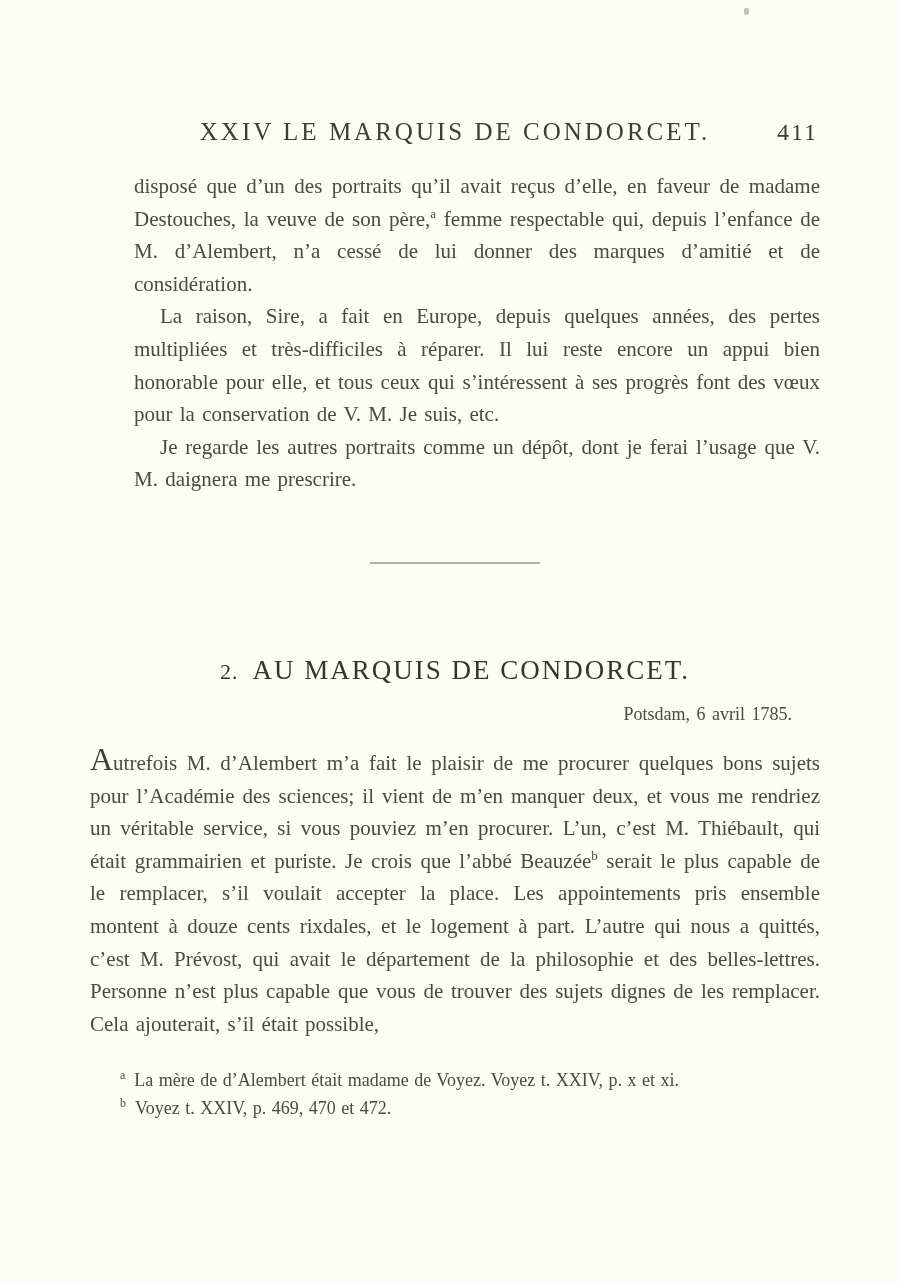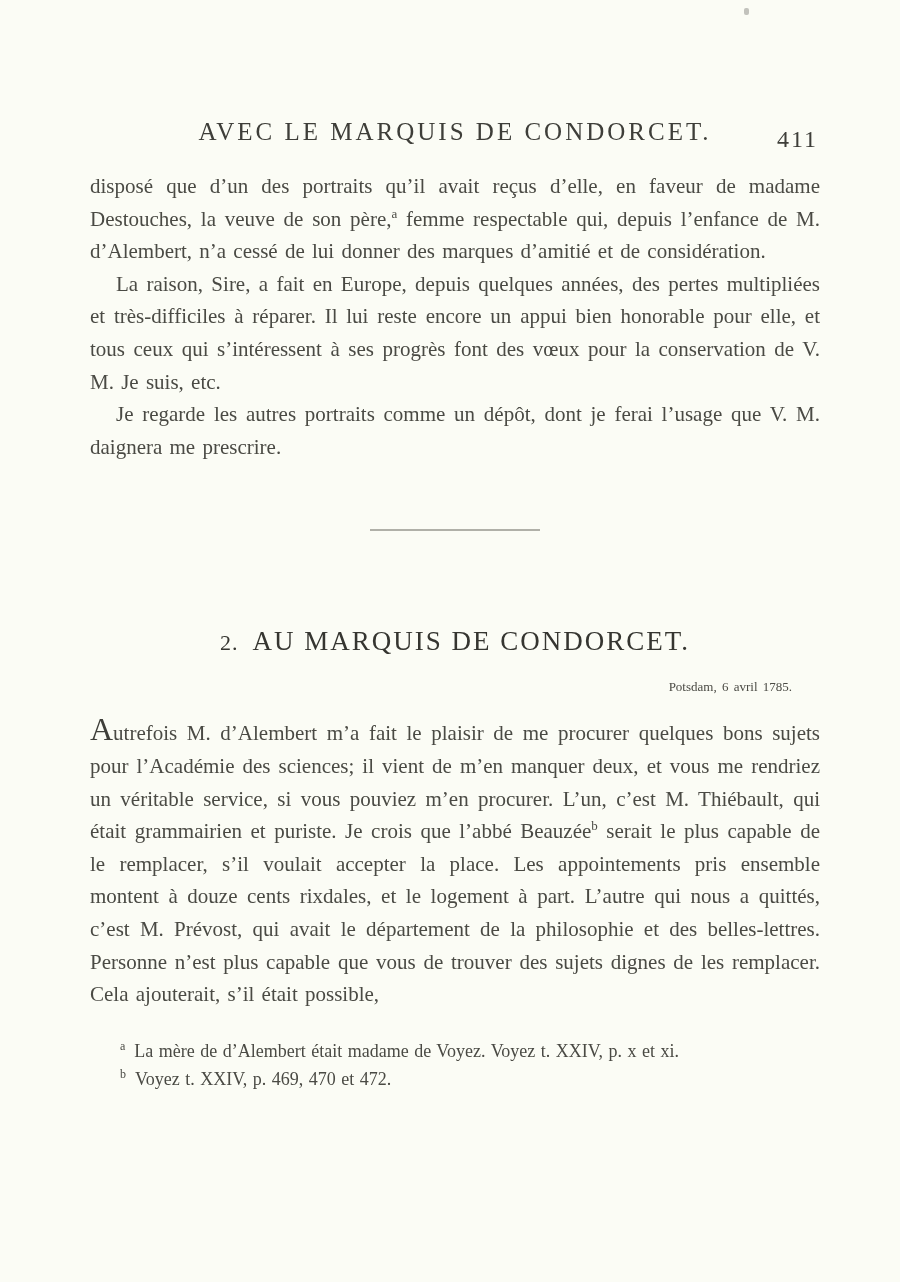--- a/index.html
+++ b/index.html
@@ -41,35 +41,35 @@
     display: block;
     text-align: center;
     font-size: 25px;
     letter-spacing: 3px;
     color: #3e3e39;
     white-space: nowrap;
   }
   .page-number {
     position: absolute;
     right: 2px;
-    top: 8px;
+    top: 1px;
     font-size: 24px;
     letter-spacing: 2px;
     color: #3e3e39;
   }
   
   .body-par {
     margin: 0;
     font-size: 21px;
     line-height: 32.6px;
     text-align: justify;
     word-spacing: 2px;
     color: #4a4a44;
   }
-  .letter1 { margin-top: 20px; }
+  .letter1 { margin-top: 20px; margin-left: 44px; }
   .indent { text-indent: 26px; }
   .note-ref {
     font-size: 13px;
     vertical-align: super;
     line-height: 0;
     letter-spacing: 0;
   }
   
   .section-divider {
     width: 170px;
@@ -77,36 +77,36 @@
     border-bottom: 2px solid #97978e;
     margin: 66px auto 0 auto;
     opacity: .75;
   }
   
   .section-heading {
     margin-top: 88px;
     text-align: center;
     color: #353530;
     white-space: nowrap;
-    line-height: 44px;
+    line-height: 37px;
   }
   .section-number {
     font-size: 22px;
     letter-spacing: 1px;
     margin-right: 14px;
   }
   .section-title {
     font-size: 27px;
     letter-spacing: 2px;
   }
   .dateline {
     margin-top: 12px;
     text-align: right;
     padding-right: 28px;
-    font-size: 13px;
+    font-size: 18px;
     color: #4a4a44;
     word-spacing: 2px;
   }
   .letter2 { margin-top: 22px; }
   .drop-initial {
     font-size: 32px;
     line-height: 0;
     color: #3e3e39;
   }
   
@@ -131,21 +131,21 @@
 </head>
 <body>
 
 <div class="page">
 
   <div class="speck"></div>
 
   <div class="text-block">
 
     <div class="running-header">
-      <span class="header-title">AVEC LE MARQUIS DE CONDORCET.</span>
+      <span class="header-title">XXIV LE MARQUIS DE CONDORCET.</span>
       <span class="page-number">411</span>
     </div>
 
     <div class="letter1">
       <p class="body-par">
         <span>disposé que d’un des portraits qu’il avait reçus d’elle, en faveur de madame Destouches, la veuve de son père,</span><span class="note-ref">a</span><span> femme respectable qui, depuis l’enfance de M. d’Alembert, n’a cessé de lui donner des marques d’amitié et de considération.</span>
       </p>
       <p class="body-par indent">La raison, Sire, a fait en Europe, depuis quelques années, des pertes multipliées et très-difficiles à réparer. Il lui reste encore un appui bien honorable pour elle, et tous ceux qui s’intéressent à ses progrès font des vœux pour la conservation de V. M.  Je suis, etc.</p>
       <p class="body-par indent">Je regarde les autres portraits comme un dépôt, dont je ferai l’usage que V. M. daignera me prescrire.</p>
     </div>

